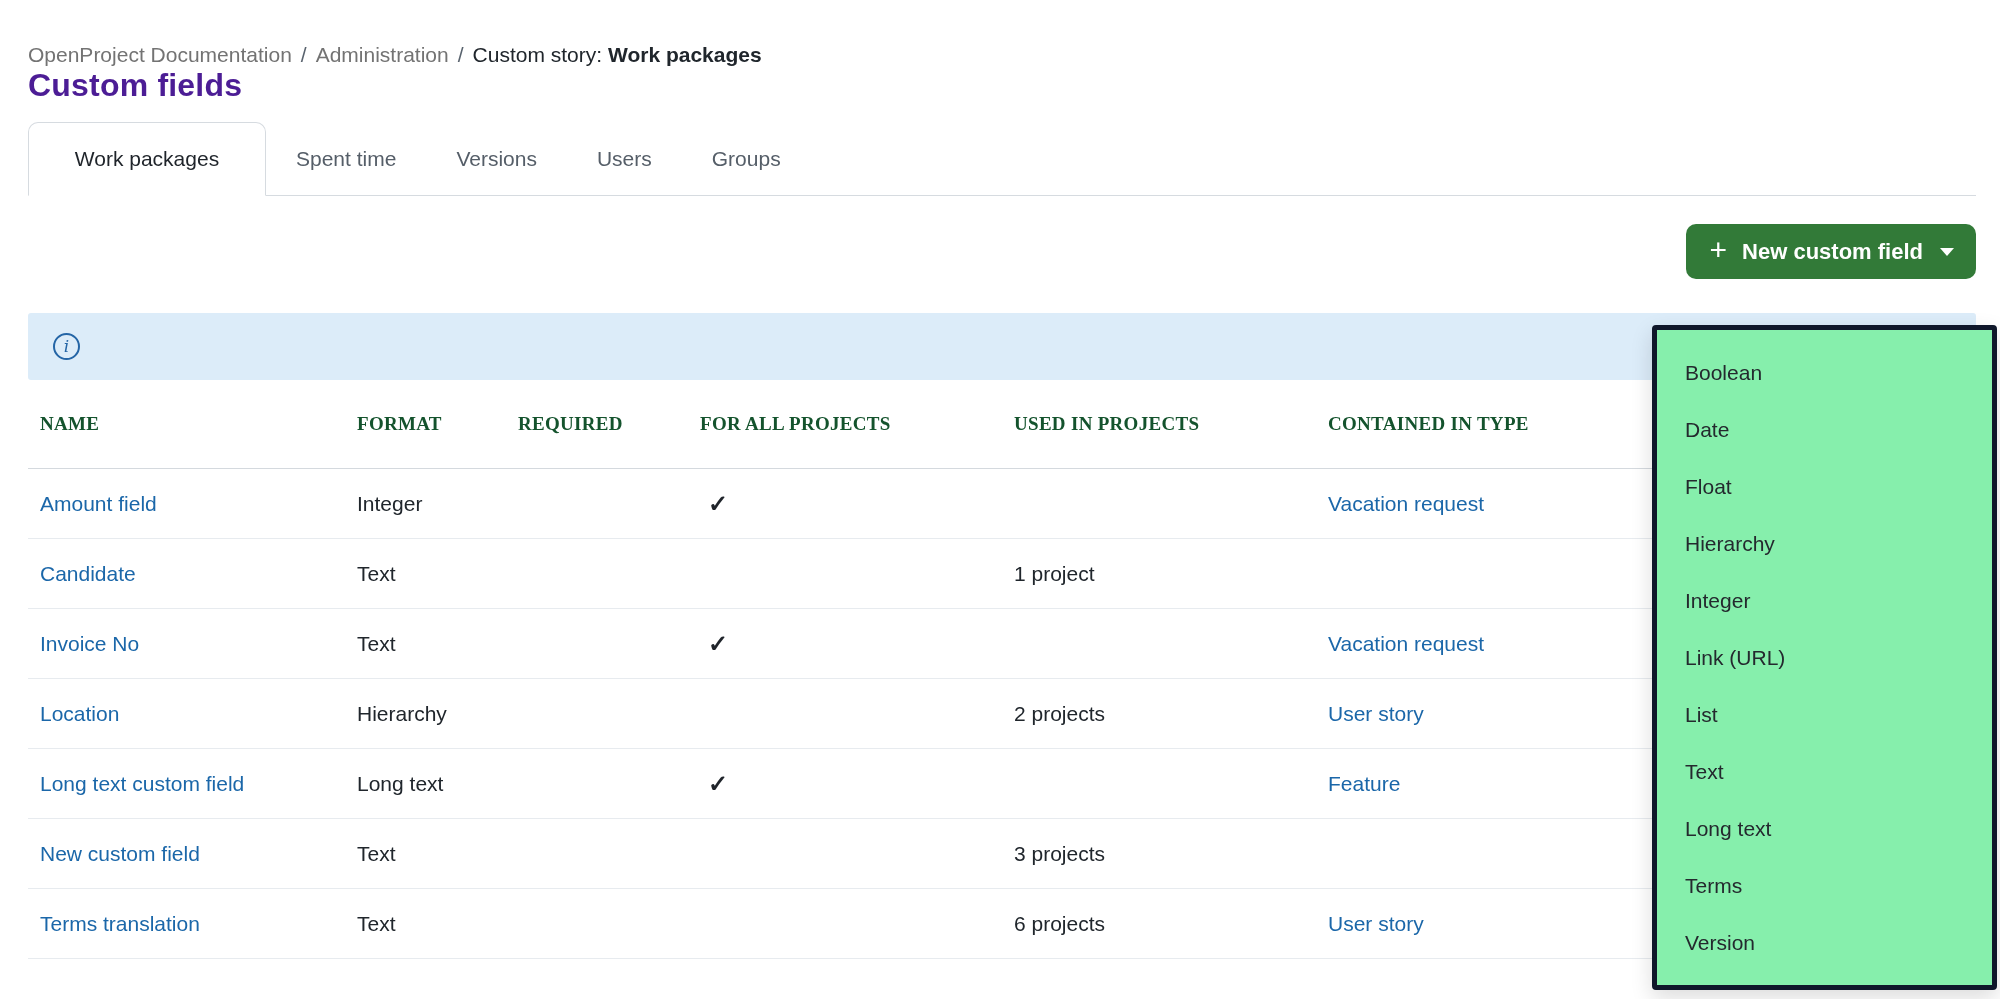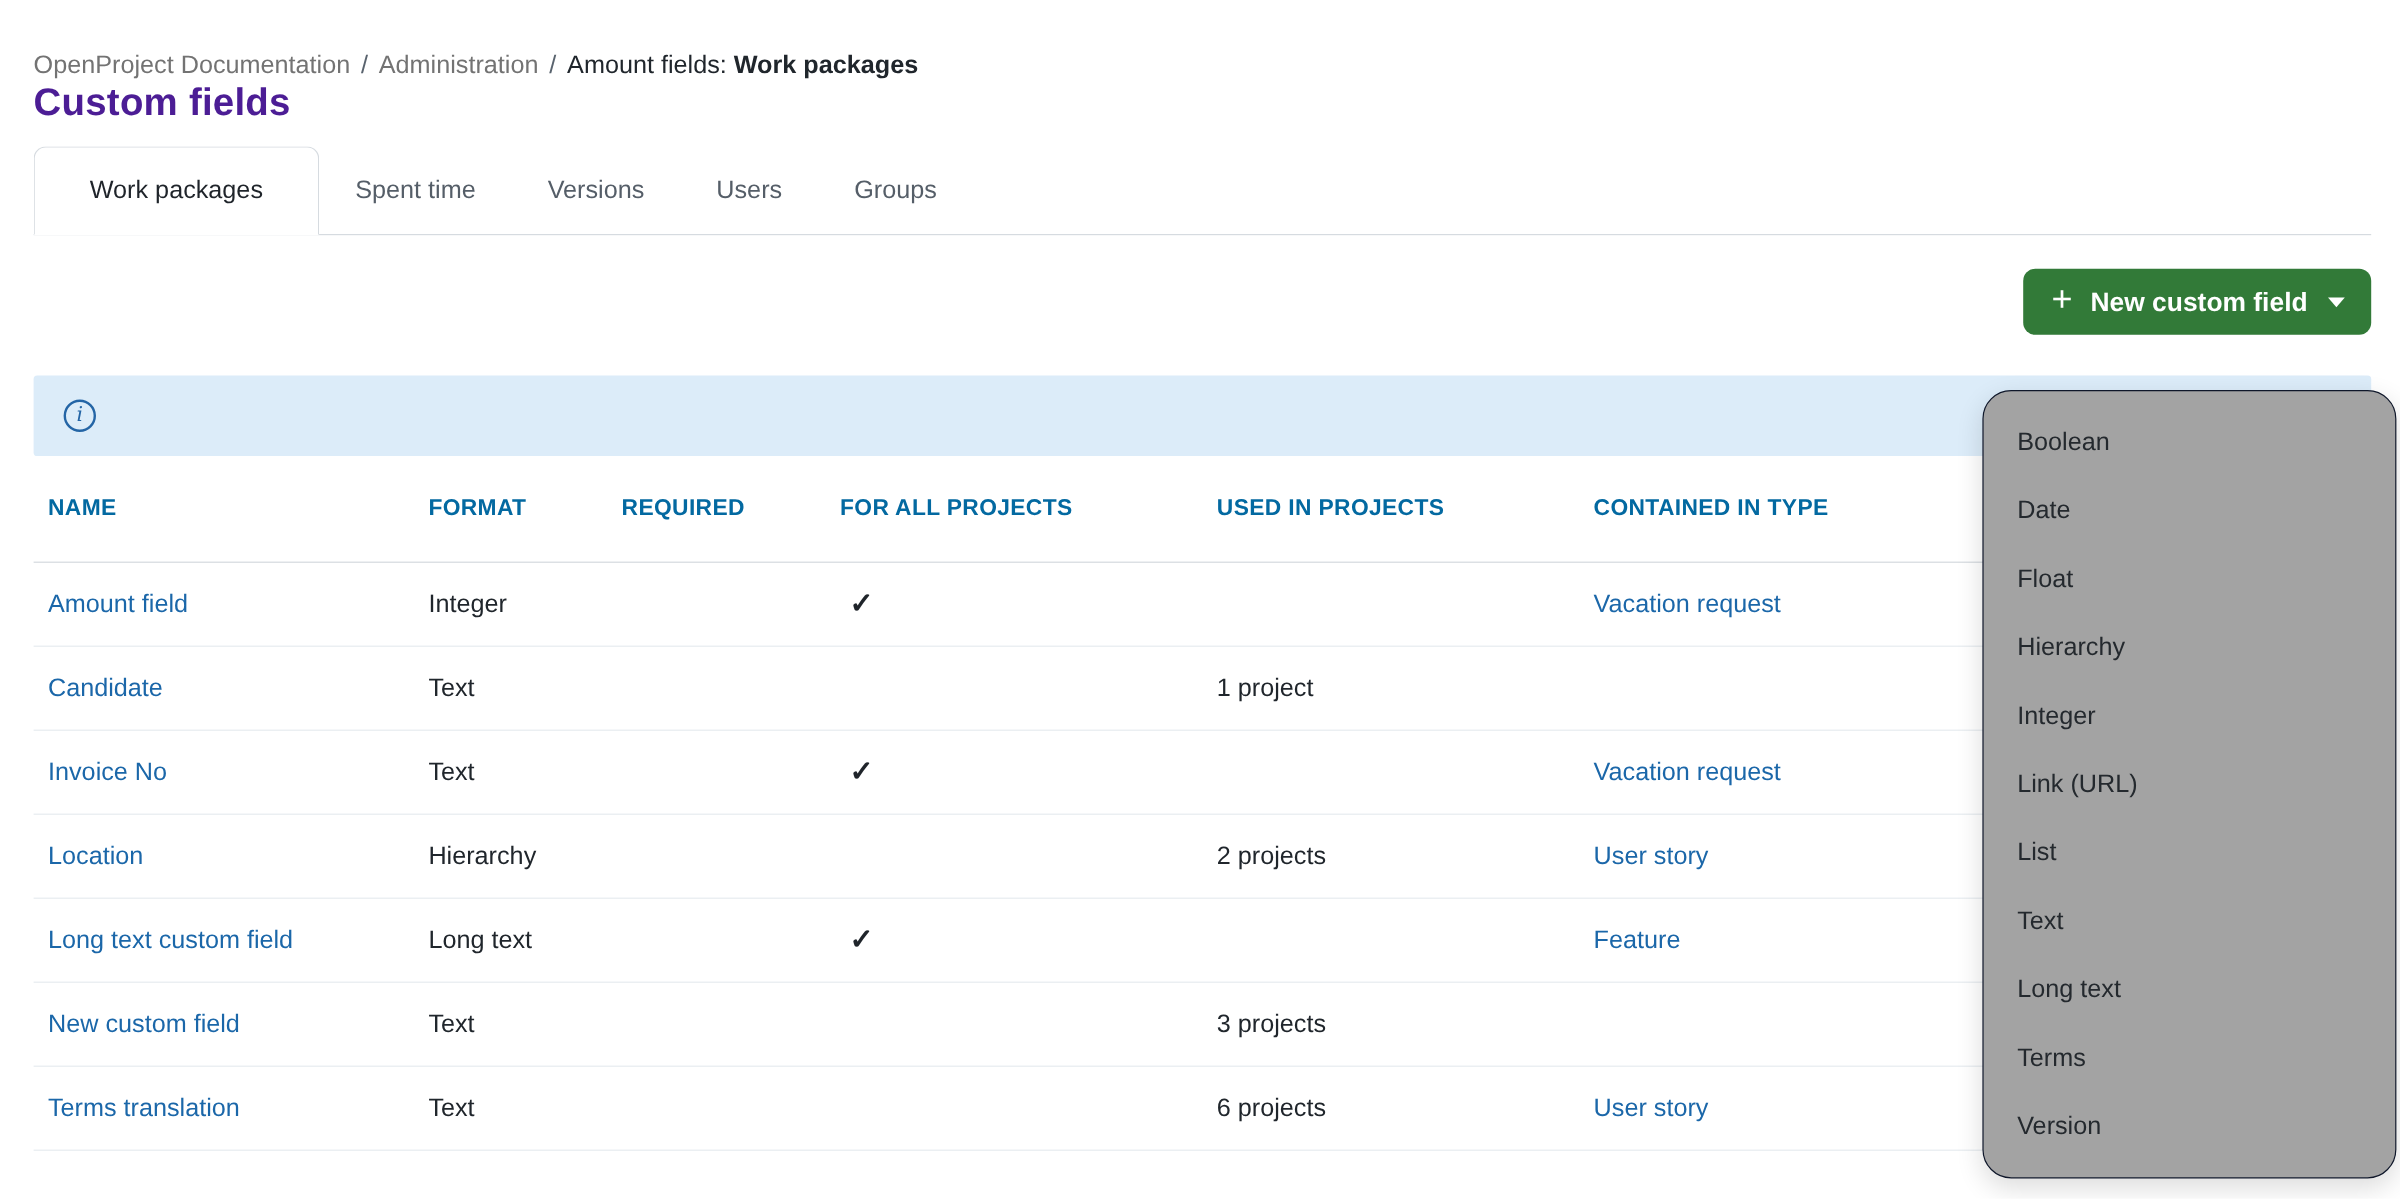--- a/index.html
+++ b/index.html
@@ -55,51 +55,51 @@
   .info-icon {
     flex:0 0 auto; width:27px; height:27px; border:2px solid #2465a6; border-radius:50%;
     display:flex; align-items:center; justify-content:center;
     color:#2465a6; font-family:"DejaVu Serif", serif; font-style:italic; font-size:17px; line-height:1;
   }
 
   
   .table { width:100%; }
   .tr { display:flex; align-items:center; }
   .thead { height:89px; border-bottom:1px solid #d4d9de; }
-  .th { font-size:19px; font-weight:700; color:#0369a1; letter-spacing:.3px; text-transform:uppercase; }
+  .th { font-size:19px; font-weight:700; color:#14532d; letter-spacing:.3px; text-transform:uppercase;font-family:Liberation Serif, serif; }
   .row { height:70px; border-bottom:1px solid #e7ebef; }
   .td, .th { padding-left:12px; }
   .c-name  { width:317px; }
   .c-format{ width:161px; }
   .c-req   { width:182px; }
   .c-all   { width:314px; }
   .c-used  { width:314px; }
   .c-type  { flex:1; }
   .table a { color:#1b67a9; text-decoration:none; cursor:pointer; }
   .check { font-weight:700; font-size:24px; color:#1f242a; margin-left:8px; }
 
   
   .dropdown {
     position:absolute; left:1652px; top:325px; width:345px;
-    background:#a3a3a3; border:1px solid #0f172a; border-radius:24px;
+    background:#86efac; border:5px solid #0f172a; border-radius:4px;
     box-shadow:0 8px 22px rgba(0,0,0,.14);
     padding:14px 0; z-index:10;
   }
   .menu-item {
     height:57px; display:flex; align-items:center; padding-left:28px;
     font-size:21px; color:#24292e; cursor:pointer;
   }
 </style>
 </head>
 <body>
 
 <div class="page">
 
   <div class="breadcrumb">
-    <a>OpenProject Documentation</a><span class="sep">/</span><a>Administration</a><span class="sep">/</span><span class="current"><span>Amount fields: </span><b>Work packages</b></span>
+    <a>OpenProject Documentation</a><span class="sep">/</span><a>Administration</a><span class="sep">/</span><span class="current"><span>Custom story: </span><b>Work packages</b></span>
   </div>
 
   <h1 class="page-title">Custom fields</h1>
 
   <div class="tabs">
     <div class="tab active">Work packages</div>
     <div class="tab">Spent time</div>
     <div class="tab">Versions</div>
     <div class="tab">Users</div>
     <div class="tab">Groups</div>

